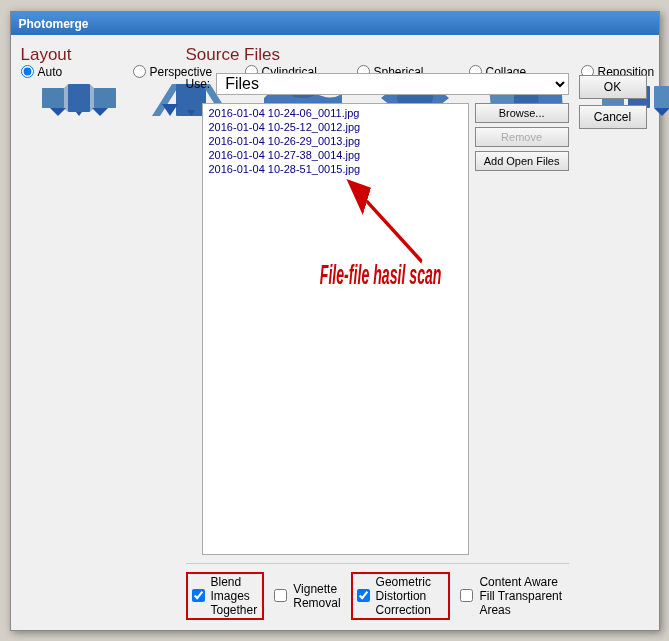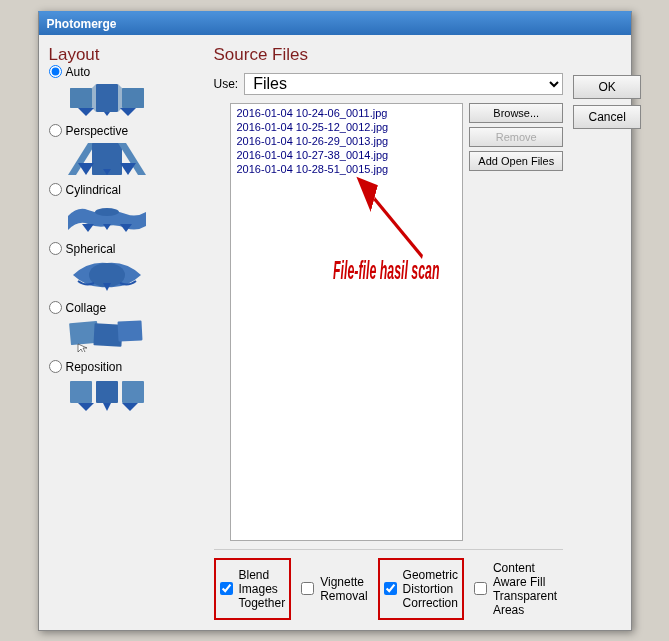--- a/index.html
+++ b/index.html
@@ -11,21 +11,21 @@
       justify-content: center;
       align-items: center;
       width: 669px;
       height: 641px;
     }
     .dialog {
       background: #f0f0f0;
       border: 1px solid #888;
       border-top: 2px solid #4a90d9;
       box-shadow: 2px 2px 8px rgba(0,0,0,0.4);
-      width: 594px;
+      width: 650px;
       height: 620px;
       display: flex;
       flex-direction: column;
     }
     .dialog-titlebar {
       background: linear-gradient(to bottom, #4a90d9, #2c6fba);
       color: white;
       padding: 4px 8px;
       font-size: 12px;
       font-weight: bold;
@@ -44,22 +44,22 @@
       width: 155px;
       flex-shrink: 0;
     }
     .section-label {
       font-size: 17px;
       margin-bottom: 0;
       color: #7f1d1d;
     }
     .layout-options {
       display: flex;
-      flex-direction: column;
-      gap: 1px;
+      flex-direction: row;
+      gap: 14px;
     }
     .layout-item {
       display: flex;
       flex-direction: column;
       align-items: flex-start;
       margin-bottom: 2px;
     }
     .layout-radio-row {
       display: flex;
       align-items: center;

